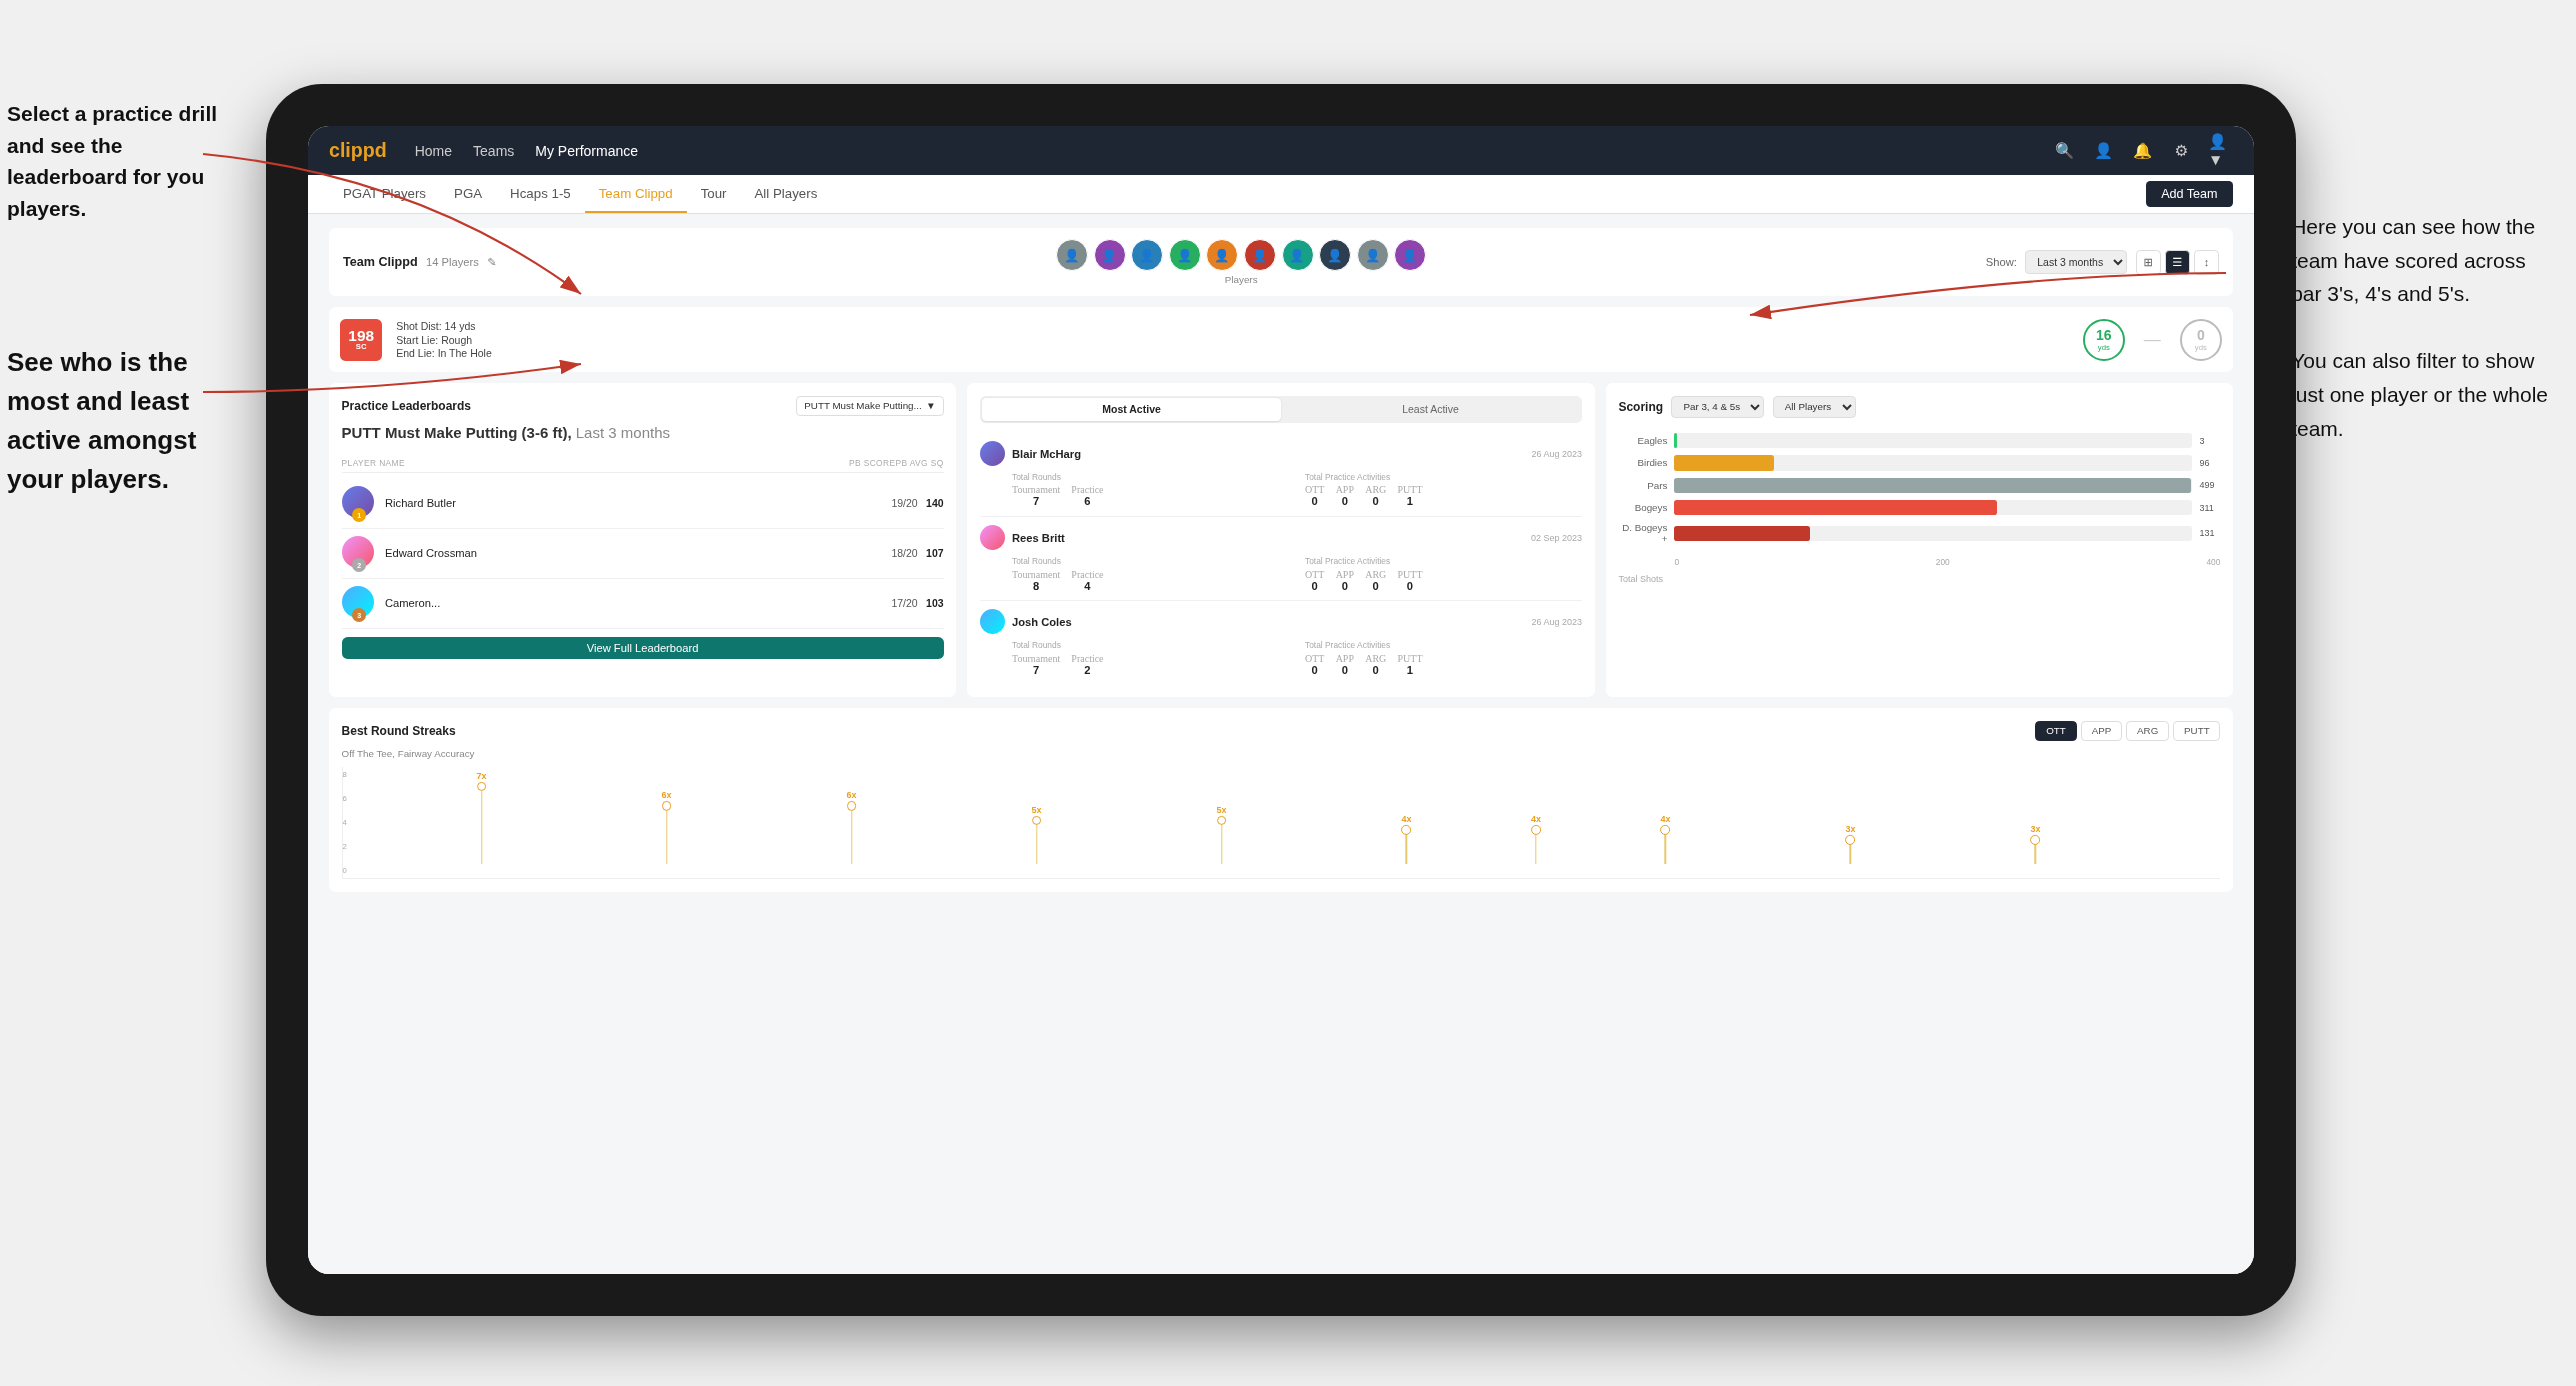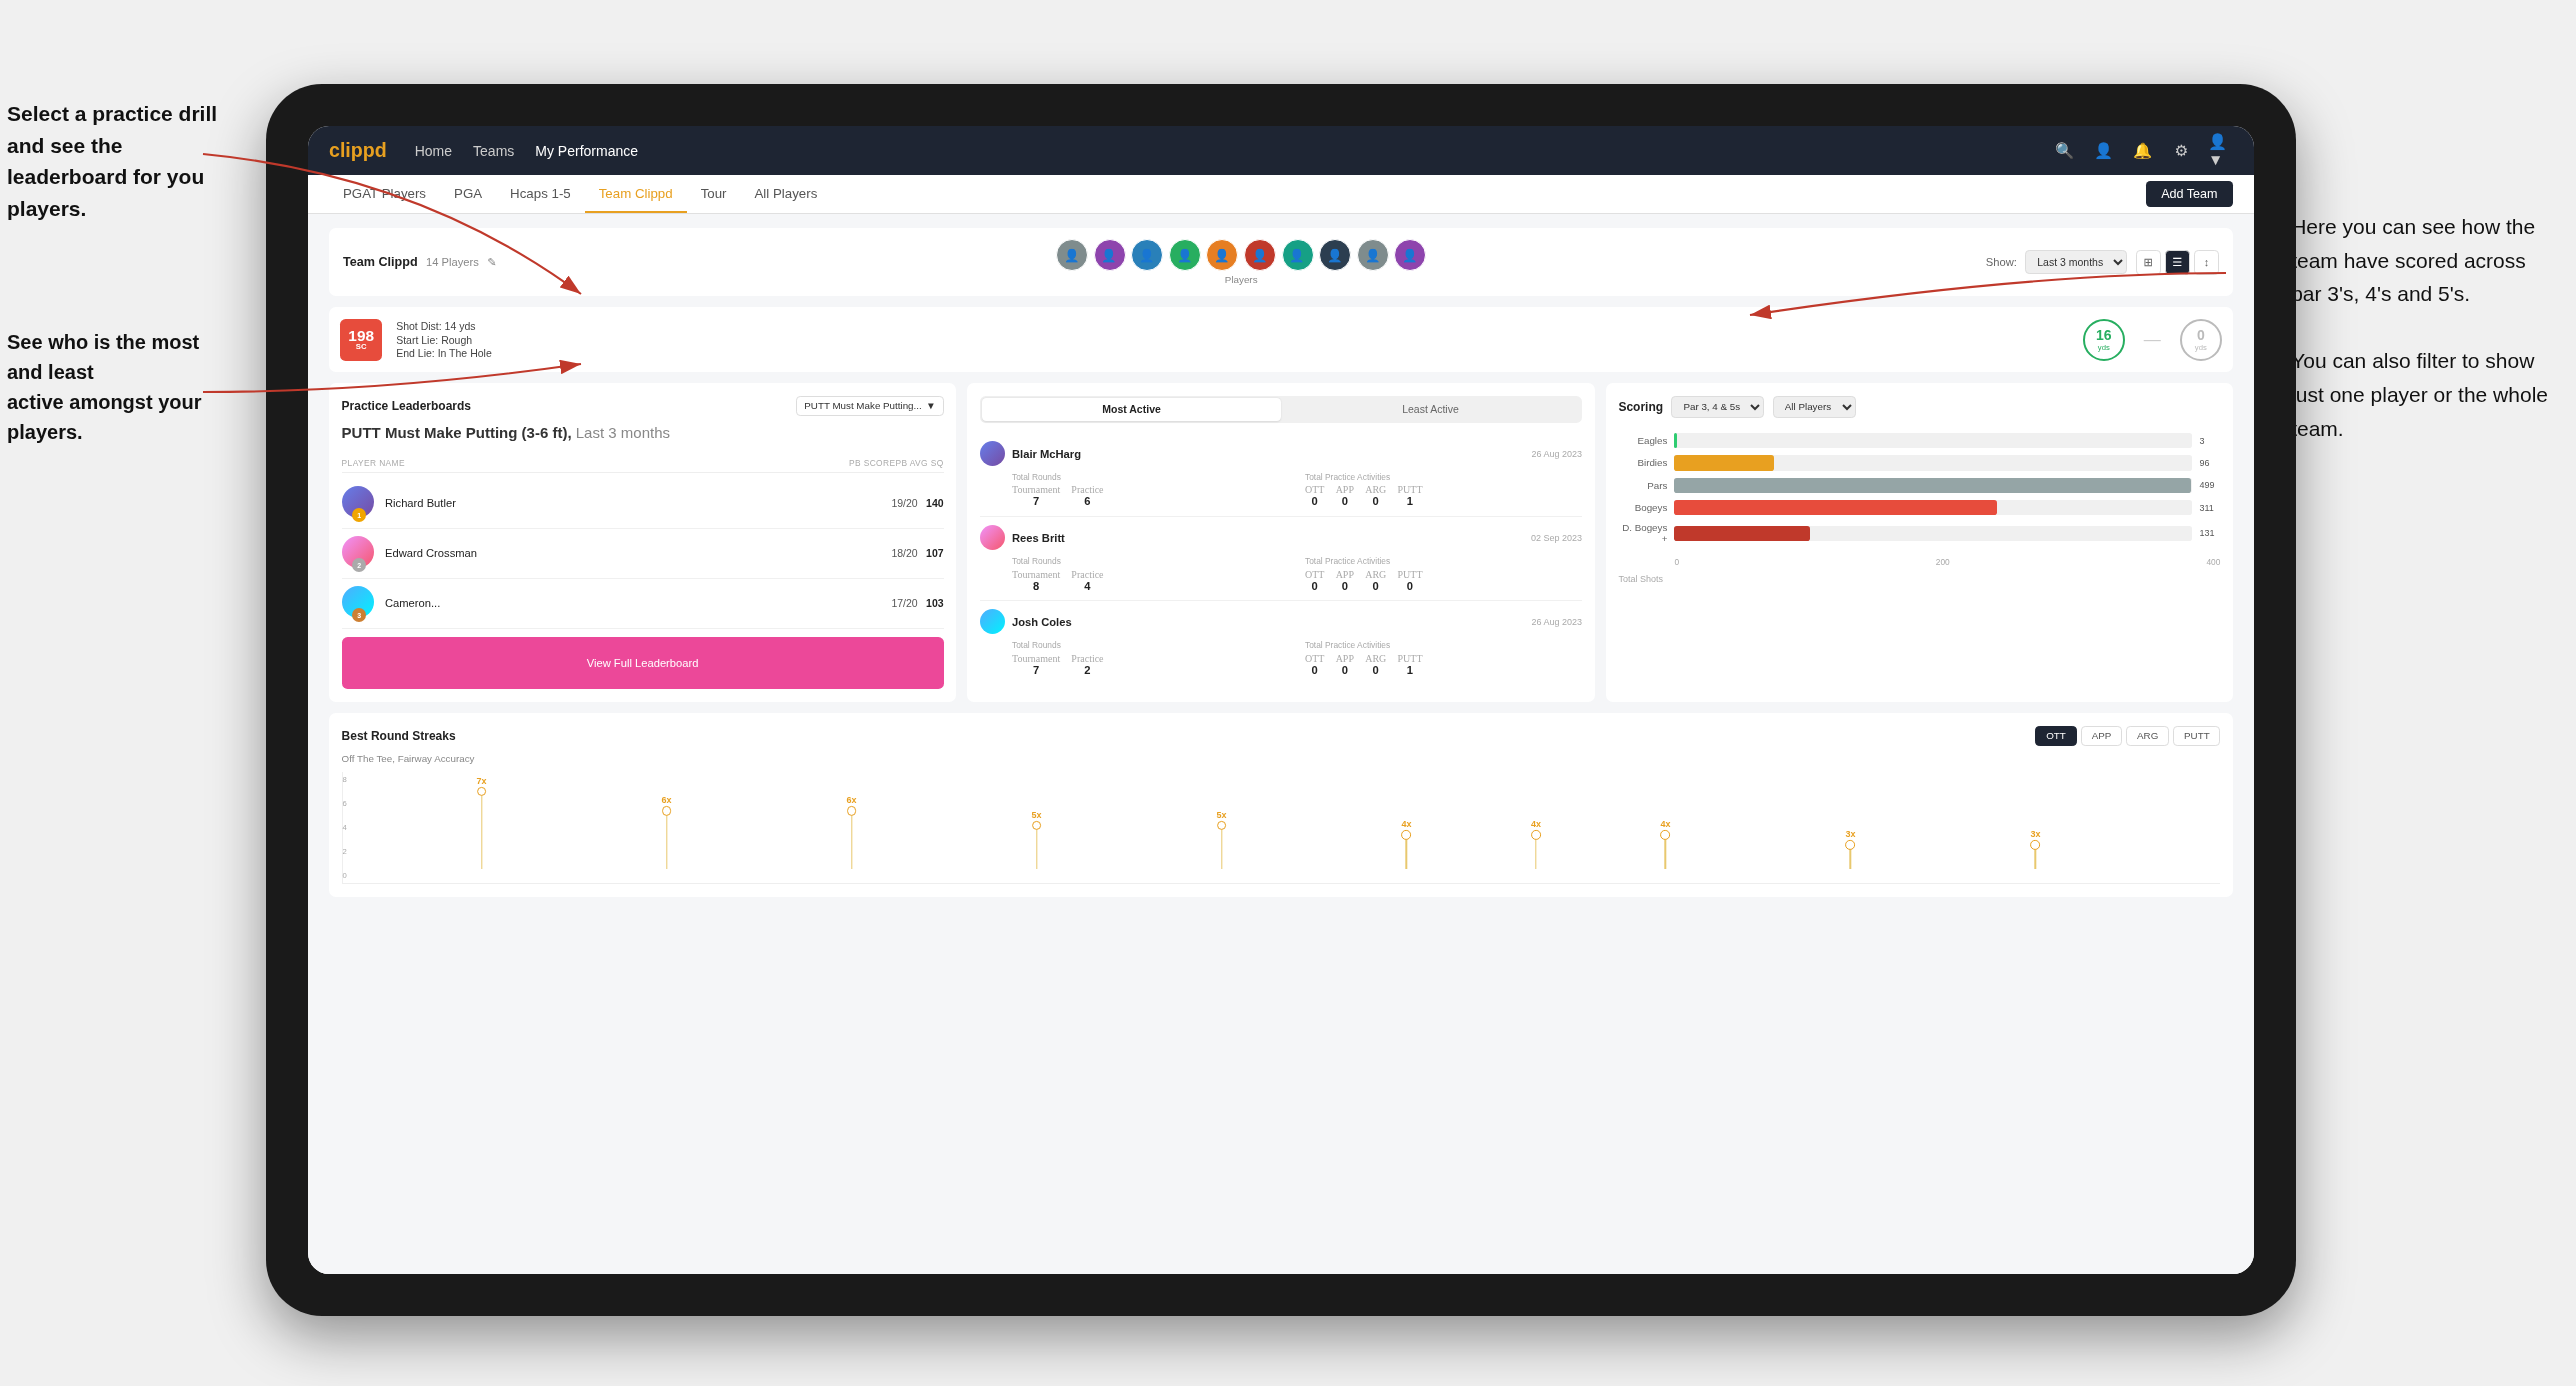--- a/index.html
+++ b/index.html
@@ -344,24 +344,24 @@
       font-weight: 700;
       color: #fff;
     }
     .rank-gold { background: #f0a500; }
     .rank-silver { background: #aaa; }
     .rank-bronze { background: #cd7f32; }
     .player-name { flex: 1; font-size: 11.2px; color: #222; font-weight: 500; }
     .player-score { font-size: 10.5px; color: #555; }
     .player-sq { font-size: 10.5px; font-weight: 700; color: #222; }
     .view-leaderboard-btn {
-      background: #ec4899;
+      background: #0f766e;
       color: #fff;
       font-size: 11.2px;
-      padding: 20px;
+      padding: 5px;
       border-radius: 5.6px;
       text-align: center;
       cursor: pointer;
       margin-top: 8.4px;
     }
 
     
     .activity-tabs {
       display: flex;
       background: #f0f0f0;
@@ -487,21 +487,21 @@
 </head>
 <body>
 
 <div style="position:relative; width:2576px; height:1386px; background:#f0f0f0;">
 
   <div class="annotation" style="position:absolute; left:7px; top:98px; font-size:21px; line-height:1.5;">
     <span>Select a practice drill and see
 the leaderboard for you players.</span>
   </div>
 
-  <div class="annotation" style="position:absolute; left:7px; top:327px; font-size:20px; line-height:1.5;">
+  <div class="annotation" style="position:absolute; left:7px; top:343px; font-size:26px; line-height:1.5;">
     <span>See who is the most and least<br>active amongst your players.</span>
   </div>
 
   <div style="position:absolute; right:28px; top:210px; font-size:21px; line-height:1.6; max-width:280px; color:#111;">
     Here you can see how the<br>team have scored across<br>par 3's, 4's and 5's.<br><br>
     You can also filter to show<br>just one player or the whole<br>team.
   </div>
 
   <div class="tablet-frame">
     <div class="tablet-screen">

